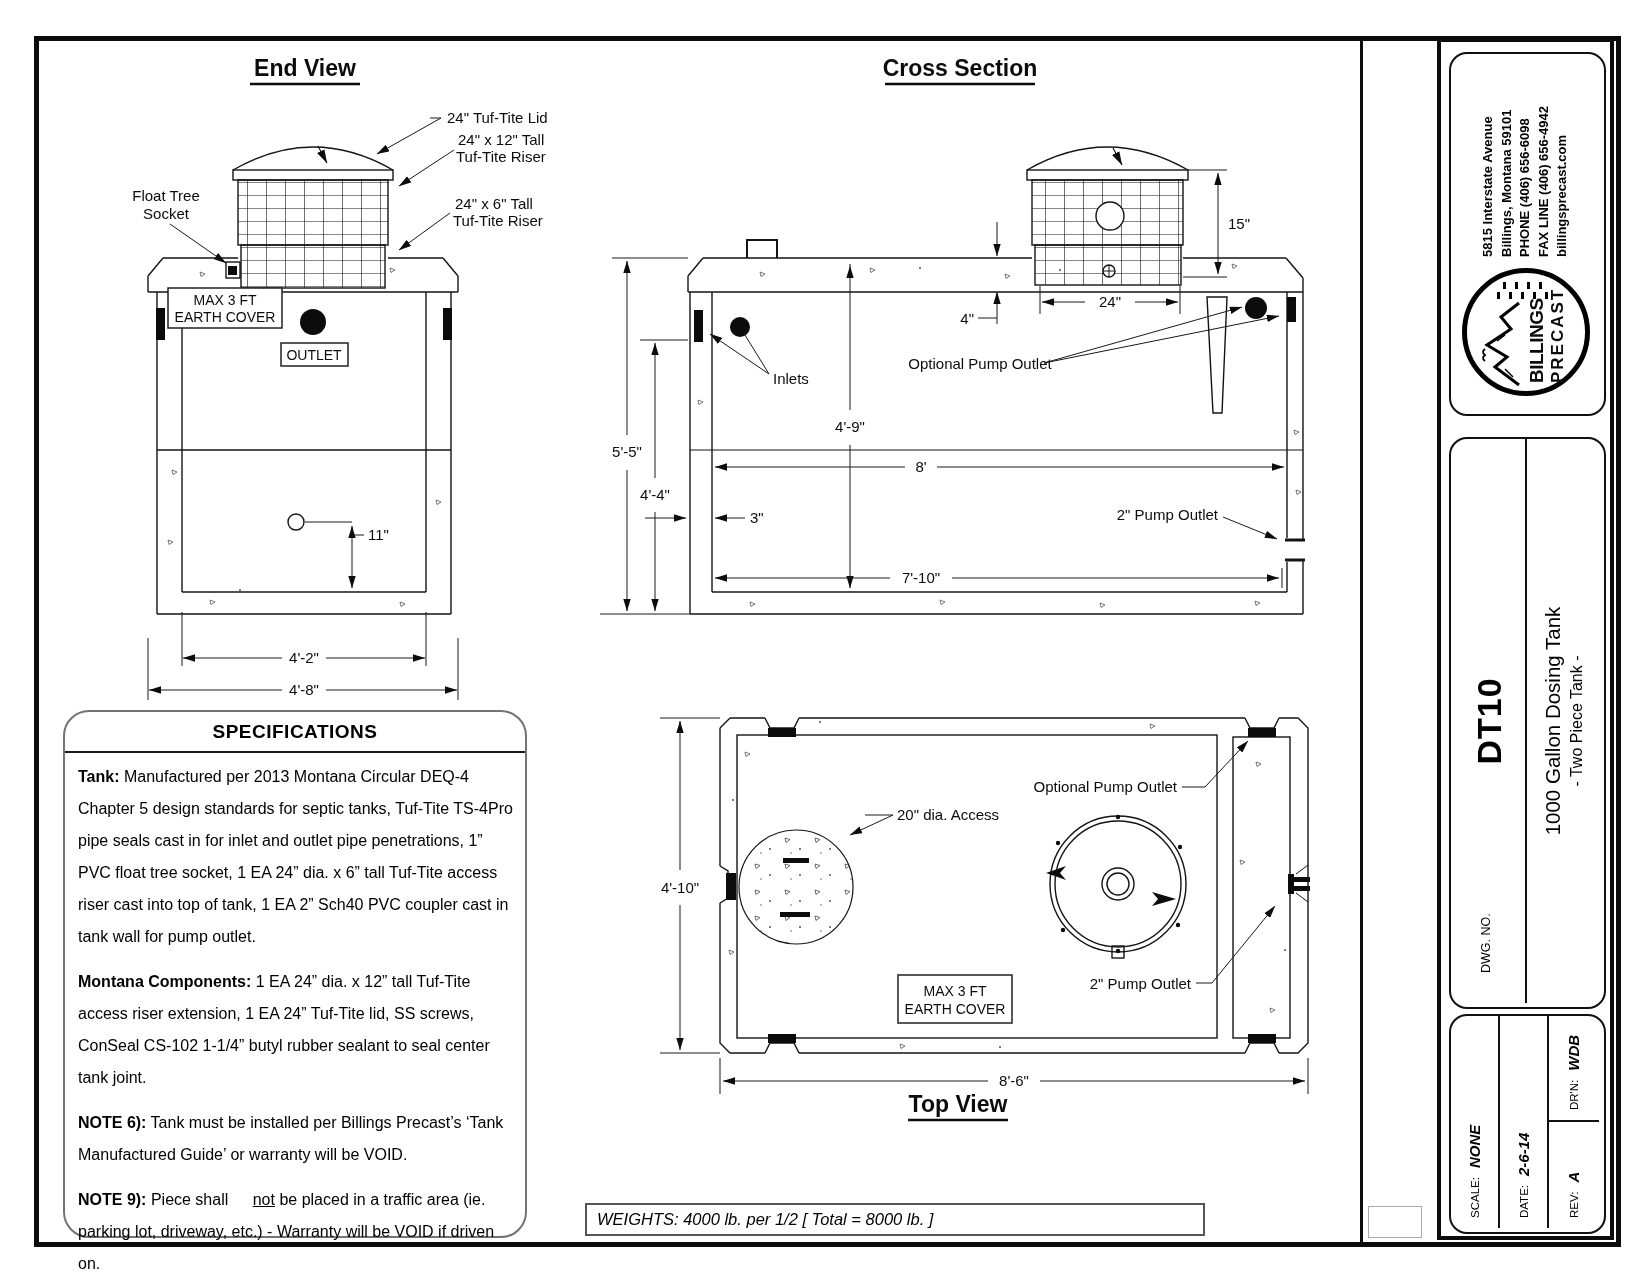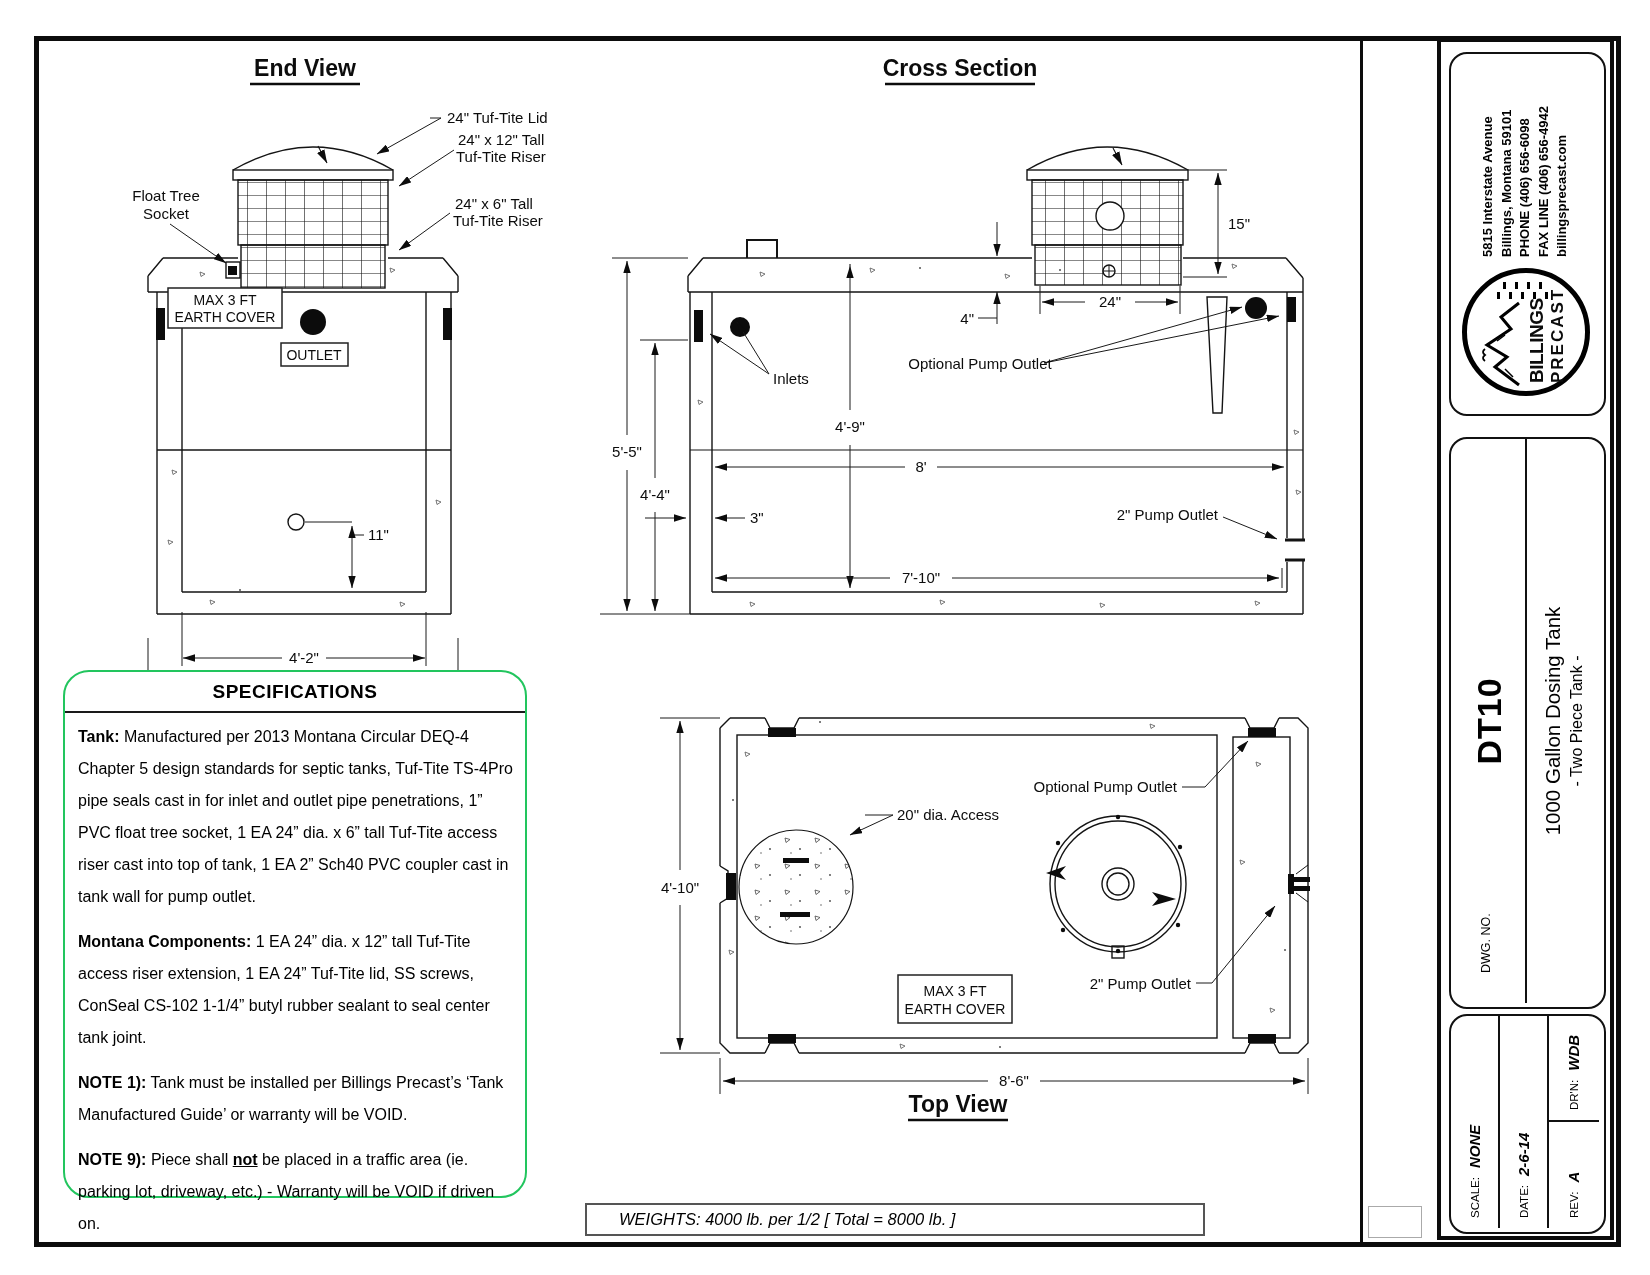--- a/index.html
+++ b/index.html
@@ -5,30 +5,30 @@
   html,body{margin:0;padding:0;background:#fff;}
   body{width:1650px;height:1275px;position:relative;font-family:"Liberation Sans",sans-serif;color:#000;}
   .page-border{position:absolute;left:34px;top:36px;width:1577px;height:1201px;border:5px solid #0c0c0c;}
   .divider{position:absolute;left:1360px;top:36px;width:3px;height:1206px;background:#0c0c0c;}
   svg{position:absolute;left:0;top:0;}
   svg text{font-family:"Liberation Sans",sans-serif;fill:#0c0c0c;}
   .vtitle{font-size:23px;font-weight:bold;}
   .dim{font-size:15px;}
   .small-box-label{font-size:14px;}
   
-  .specs{position:absolute;left:63px;top:670px;width:460px;height:524px;border:2px solid #22c55e;border-radius:26px;background:#fff;}
+  .specs{position:absolute;left:63px;top:710px;width:460px;height:524px;border:2px solid #737373;border-radius:26px;background:#fff;}
   .specs h2{margin:9px 0 8px 0;text-align:center;font-size:19px;letter-spacing:.5px;}
   .spec-rule{border-top:2px solid #1a1a1a;margin:0;}
   .specs .body{padding:8px 12px 0 13px;font-size:16px;line-height:32px;}
   .specs p{margin:0 0 13px 0;}
   .lead{font-weight:bold;}
-  .u-em{font-weight:bold;text-decoration:underline;}
+  .u-em{font-weight:normal;text-decoration:underline;margin-left:20px;}
   
   .weights{position:absolute;left:585px;top:1203px;width:620px;height:33px;border:2px solid #555;box-sizing:border-box;background:#fff;
-           font-style:italic;font-size:16.5px;line-height:29px;padding-left:32px;}
+           font-style:italic;font-size:16.5px;line-height:29px;padding-left:10px;}
   .gap-box{position:absolute;left:1368px;top:1206px;width:52px;height:30px;border:1px solid #aaa;}
   
   .tb{position:absolute;left:1437px;top:38px;width:169px;height:1194px;border:4px solid #0c0c0c;background:#fff;}
   .tb-box{position:absolute;left:8px;width:153px;border:2px solid #111;border-radius:18px;overflow:hidden;background:#fff;}
   .rot{position:absolute;top:0;left:0;transform-origin:0 0;}
   .b1{top:10px;height:360px;}
   .b2{top:395px;height:568px;}
   .b3{top:972px;height:216px;}
   .b1 .rot{width:356px;height:149px;transform:rotate(-90deg) translateX(-356px);display:flex;align-items:center;}
   .b2 .rot{width:564px;height:149px;transform:rotate(-90deg) translateX(-564px);}
@@ -287,21 +287,21 @@
     <path d="M850,265 h0.01 M1060,270 h0.01 M920,268 h0.01 M240,590 h0.01 M1000,1047 h0.01 M820,722 h0.01 M1285,950 h0.01 M733,800 h0.01" stroke-linecap="round" stroke-width="2"></path>
   </g>
 </svg>
 
 <div class="specs">
   <h2>SPECIFICATIONS</h2>
   <div class="spec-rule"></div>
   <div class="body">
     <p><span class="lead">Tank:</span><span> Manufactured per 2013 Montana Circular DEQ-4 Chapter 5 design standards for septic tanks, Tuf-Tite TS-4Pro pipe seals cast in for inlet and outlet pipe penetrations, 1” PVC float tree socket, 1 EA 24” dia. x 6” tall Tuf-Tite access riser cast into top of tank, 1 EA 2” Sch40 PVC coupler cast in tank wall for pump outlet.</span></p>
     <p><span class="lead">Montana Components:</span><span> 1 EA 24” dia. x 12” tall Tuf-Tite access riser extension, 1 EA 24” Tuf-Tite lid, SS screws, ConSeal CS-102 1-1/4” butyl rubber sealant to seal center tank joint.</span></p>
-    <p><span class="lead">NOTE 1):</span><span> Tank must be installed per Billings Precast’s ‘Tank Manufactured Guide’ or warranty will be VOID.</span></p>
+    <p><span class="lead">NOTE 6):</span><span> Tank must be installed per Billings Precast’s ‘Tank Manufactured Guide’ or warranty will be VOID.</span></p>
     <p><span class="lead">NOTE 9):</span><span> Piece shall </span><span class="u-em">not</span><span> be placed in a traffic area (ie. parking lot, driveway, etc.) - Warranty will be VOID if driven on.</span></p>
   </div>
 </div>
 
 <div class="weights">WEIGHTS:  4000 lb. per 1/2  [ Total = 8000 lb. ]</div>
 <div class="gap-box"></div>
 
 <div class="tb">
 
   <div class="tb-box b1">

